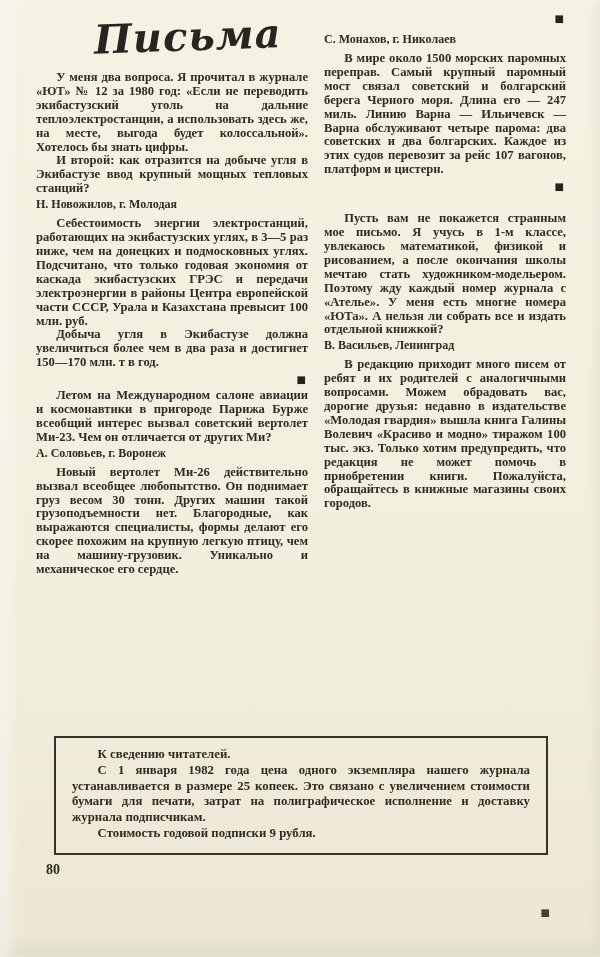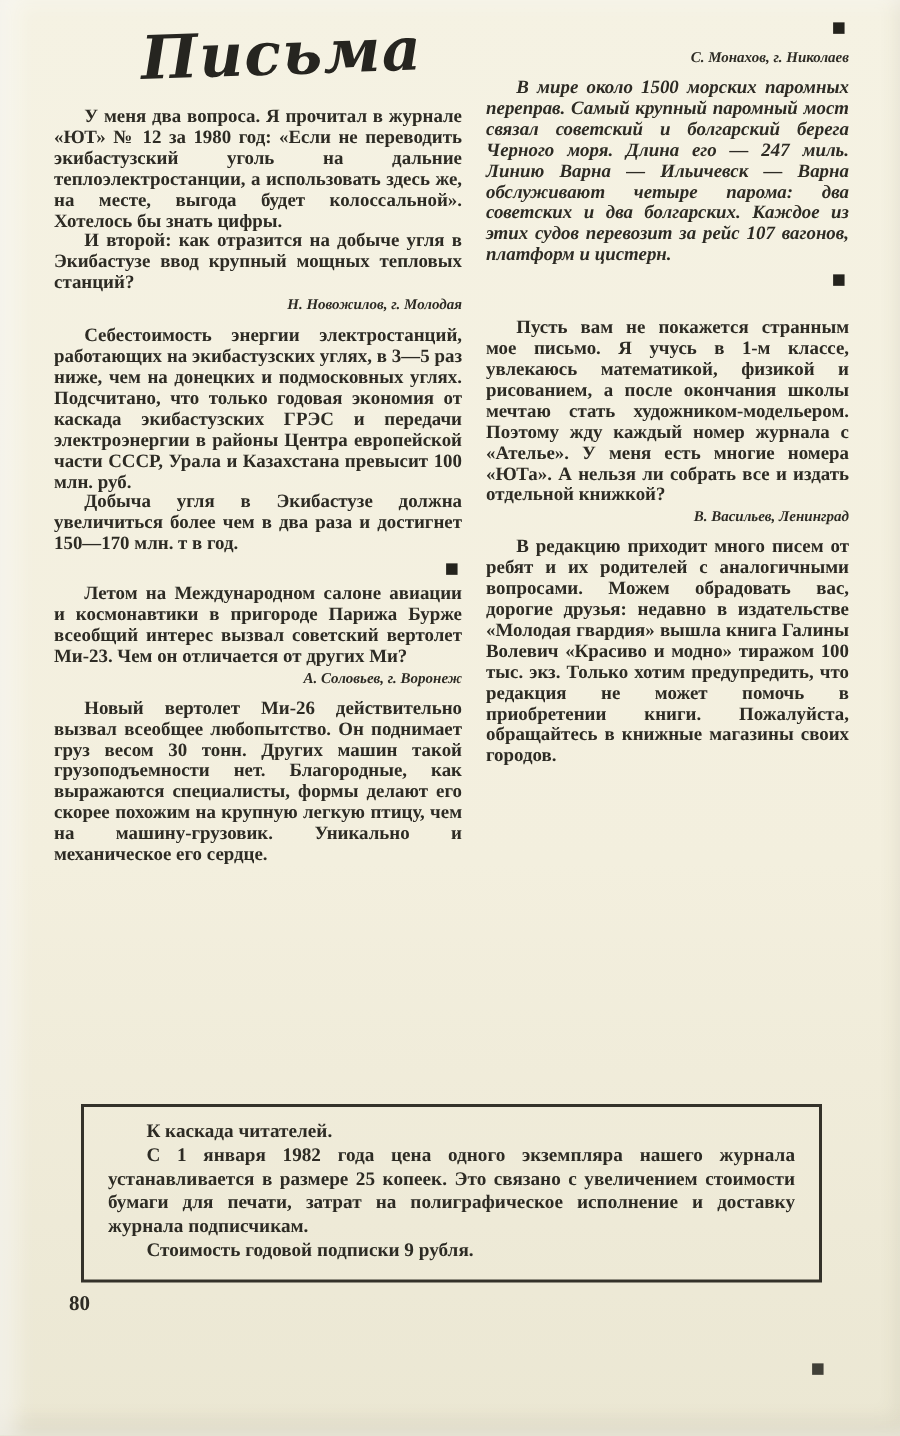--- a/index.html
+++ b/index.html
@@ -42,30 +42,29 @@
 
   .para {
     margin: 0;
     text-indent: 1.6em;
     text-align: justify;
     font-weight: 700;
     font-size: 12.6px;
     line-height: 13.9px;
   }
   .gap-sm { margin-top: 4px; }
-  .gap-md { margin-top: 0; font-style: italic; }
+  .gap-md { margin-top: 0; }
   .gap-lg { margin-top: 20px; }
 
   .sig {
     margin: 1px 0 6px 0;
-    text-align: right;
+    text-align: left;
     font-weight: 700;
-    font-size: 10px;
+    font-size: 12px;
     line-height: 14px;
-    font-style: italic;
   }
 
   .marker-line {
     text-align: right;
     margin: 3px 2px 4px 0;
     line-height: 10px;
   }
   .marker {
     display: inline-block;
     font-size: 10px;
@@ -141,21 +140,21 @@
 
       <p class="para gap-lg">Пусть вам не покажется странным мое письмо. Я учусь в 1-м классе, увлекаюсь математикой, физикой и рисованием, а после окончания школы мечтаю стать художником-модельером. Поэтому жду каждый номер журнала с «Ателье». У меня есть многие номера «ЮТа». А нельзя ли собрать все и издать отдельной книжкой?</p>
       <p class="sig">В. Васильев, Ленинград</p>
 
       <p class="para gap-sm">В редакцию приходит много писем от ребят и их родителей с аналогичными вопросами. Можем обрадовать вас, дорогие друзья: недавно в издательстве «Молодая гвардия» вышла книга Галины Волевич «Красиво и модно» тиражом 100 тыс. экз. Только хотим предупредить, что редакция не может помочь в приобретении книги. Пожалуйста, обращайтесь в книжные магазины своих городов.</p>
     </div>
 
   </div>
 
   <div class="notice">
-    <p class="indent">К каскада читателей.</p>
+    <p class="indent">К сведению читателей.</p>
     <p class="indent">С 1 января 1982 года цена одного экземпляра нашего журнала устанавливается в размере 25 копеек. Это связано с увеличением стоимости бумаги для печати, затрат на полиграфическое исполнение и доставку журнала подписчикам.</p>
     <p class="indent">Стоимость годовой подписки 9 рубля.</p>
   </div>
 
   <div class="page-number">80</div>
 
   <span class="marker bottom-marker">■</span>
 
 </div>
 

